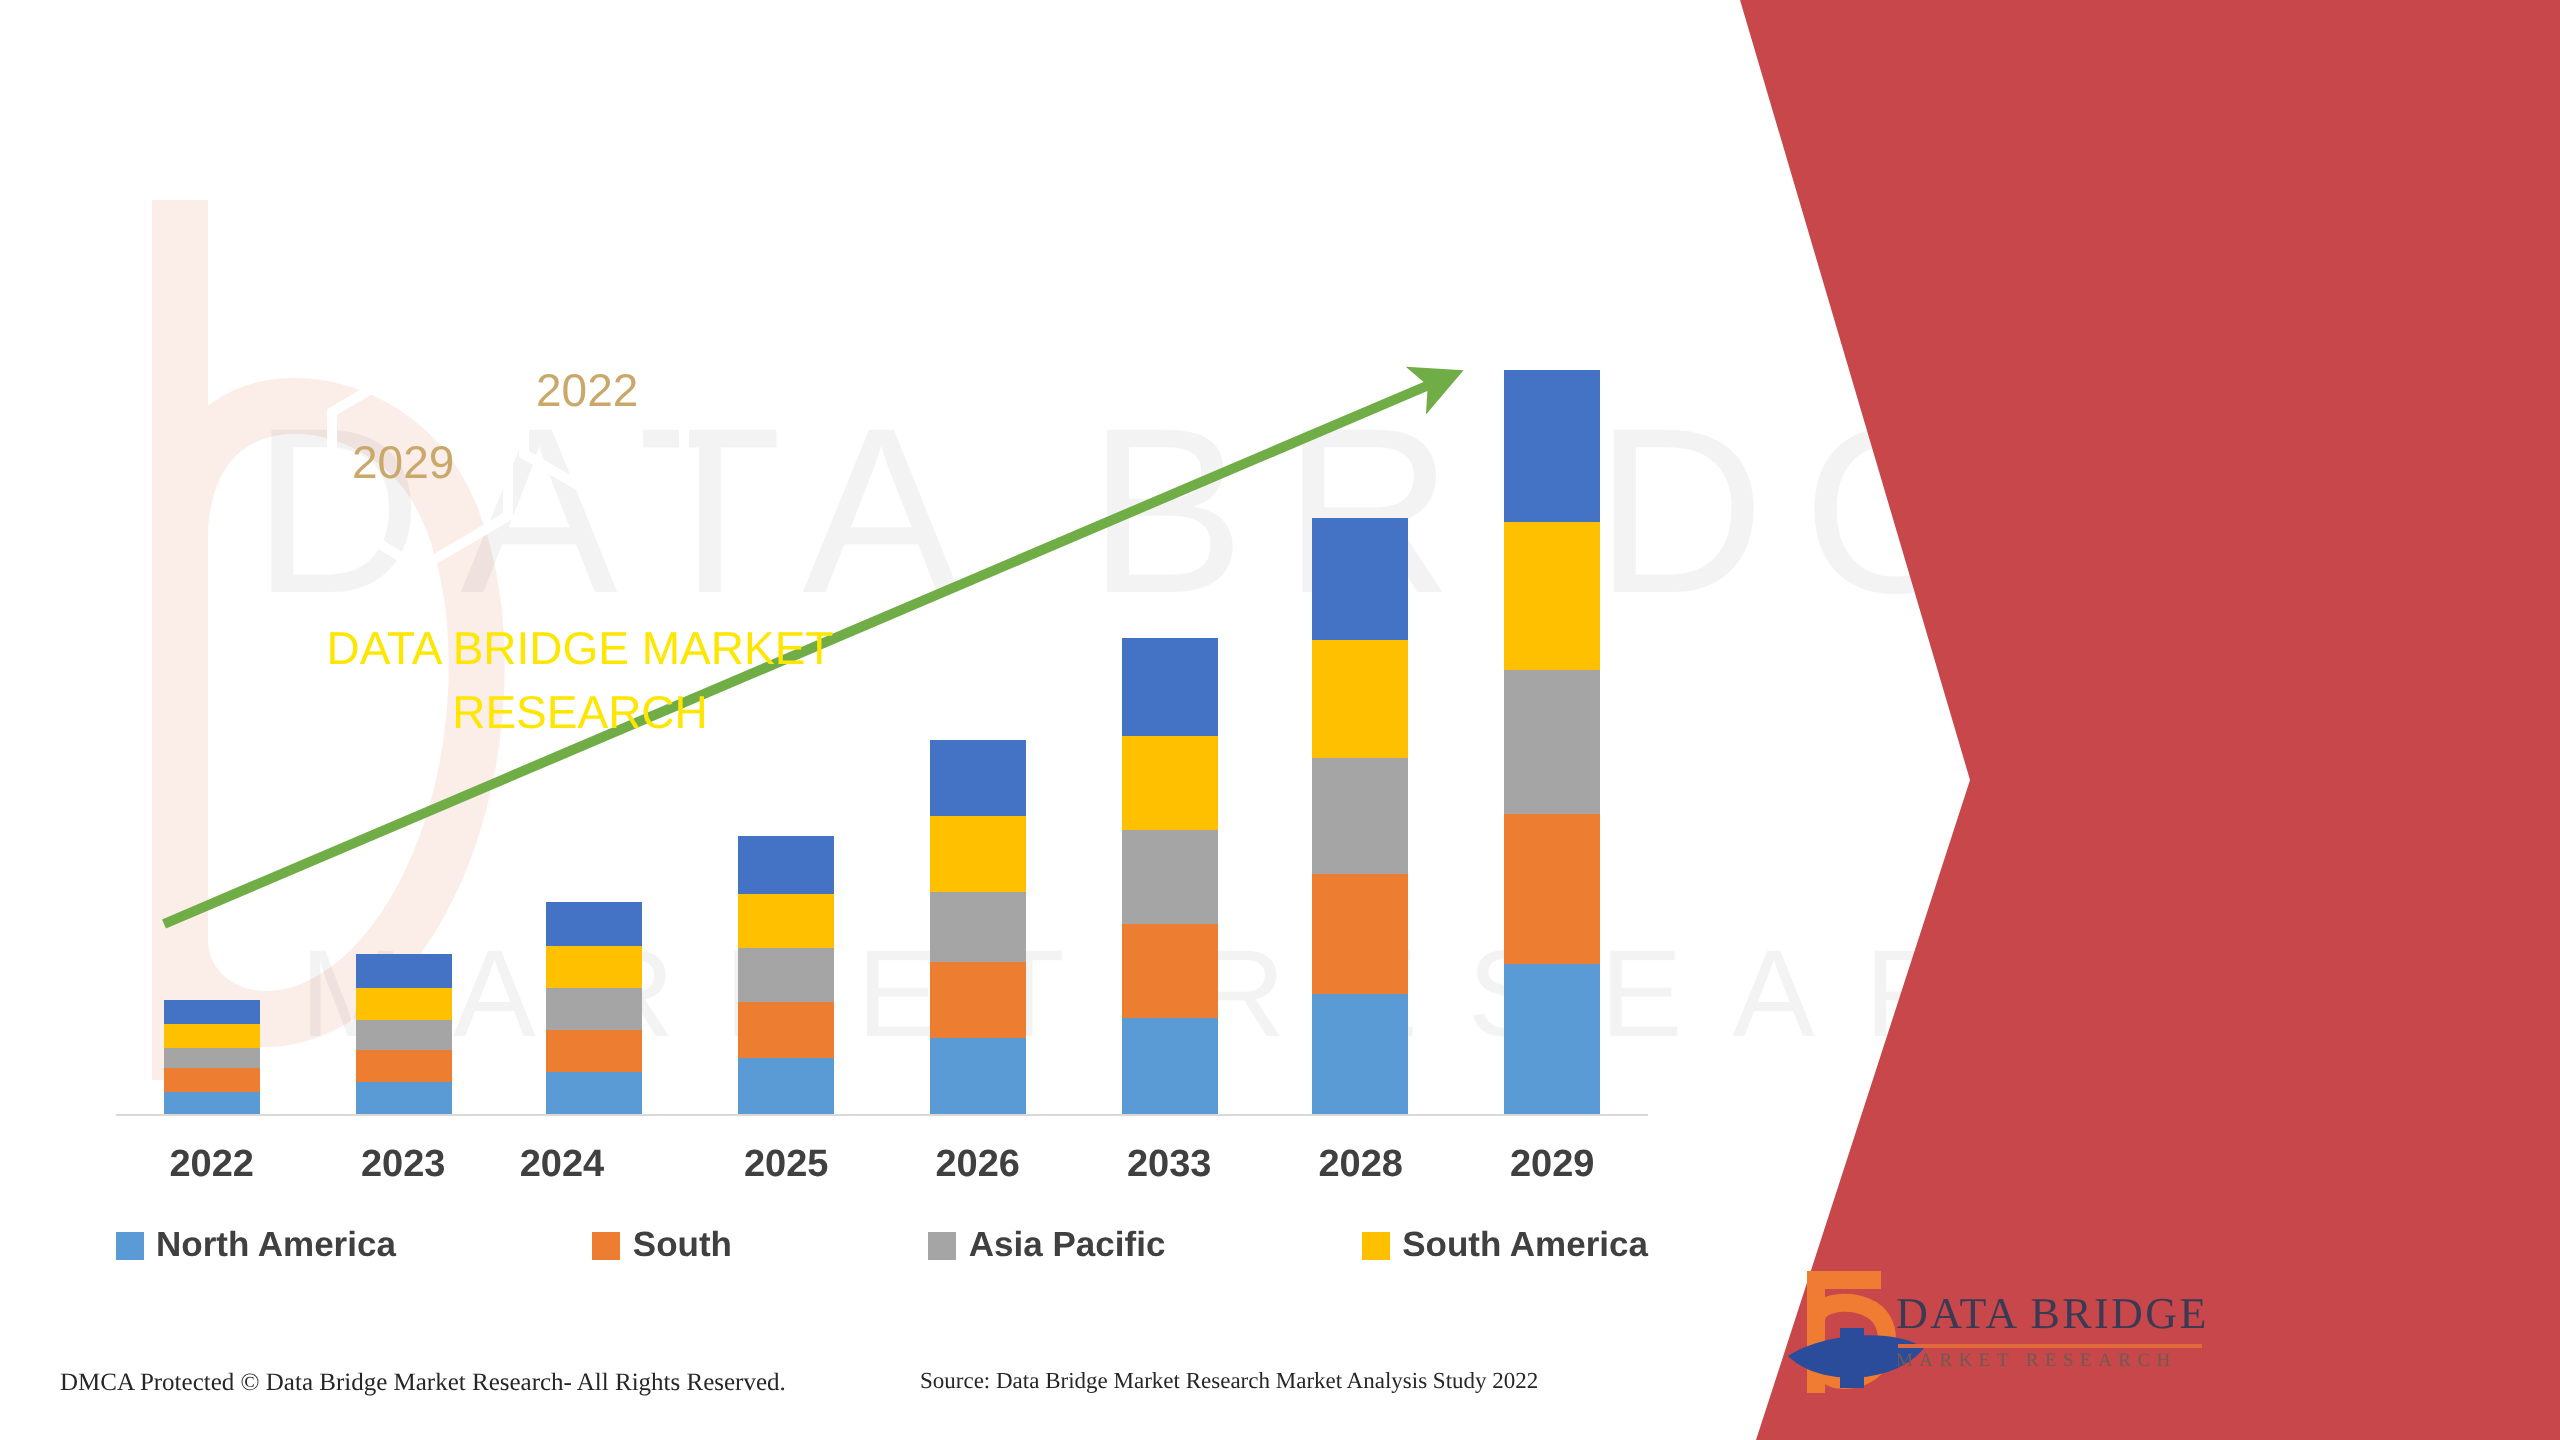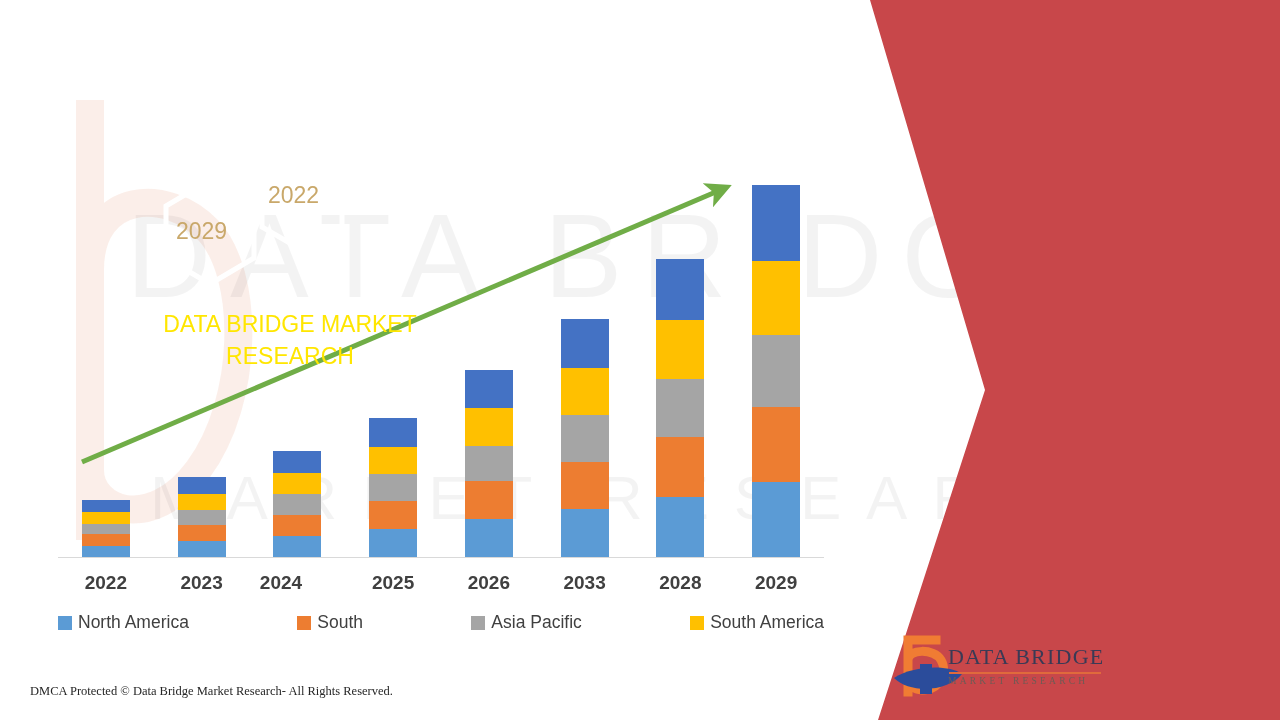--- a/index.html
+++ b/index.html
@@ -100,21 +100,21 @@
     align-items: center;
   }
   .legend-item { display: flex; align-items: center; }
   .legend-swatch {
     width: 14px; height: 14px;
     margin-right: 6px;
     flex: 0 0 auto;
   }
   .legend-label {
     font-size: 17.5px;
-    font-weight: normal;
+    font-weight: bold;
     color: #404040;
     white-space: nowrap;
     text-align: center;
   }
 
   
   #footer-left {
     position: absolute;
     left: 30px; top: 684px;
     font-family: "Liberation Serif", serif;
@@ -309,20 +309,21 @@
         <span class="legend-swatch" style="background: rgb(165, 165, 165);"></span>
         <span class="legend-label">Asia Pacific</span>
       </div>
       <div class="legend-item">
         <span class="legend-swatch" style="background: rgb(255, 192, 0);"></span>
         <span class="legend-label">South America</span>
       </div>
     </div>
 
   <div id="footer-left">DMCA Protected © Data Bridge Market Research- All Rights Reserved.</div>
+  <div id="footer-right">Source: Data Bridge Market Research Market Analysis Study 2022</div>
 
   <div id="panel"></div>
 
   <div id="panel-title">Global Radiation Protection Fibre Market, By Regions, 2022 to 2029</div>
 
   <div id="hexes">
     <svg width="230" height="145" viewBox="0 0 230 145">
       <polygon points="60,30 104,56 104,108 60,134 16,108 16,56" fill="none" stroke="#ffffff" stroke-width="5"></polygon>
       <polygon points="152,8 192,31 192,77 152,100 112,77 112,31" fill="none" stroke="#ffffff" stroke-width="5"></polygon>
     </svg>

